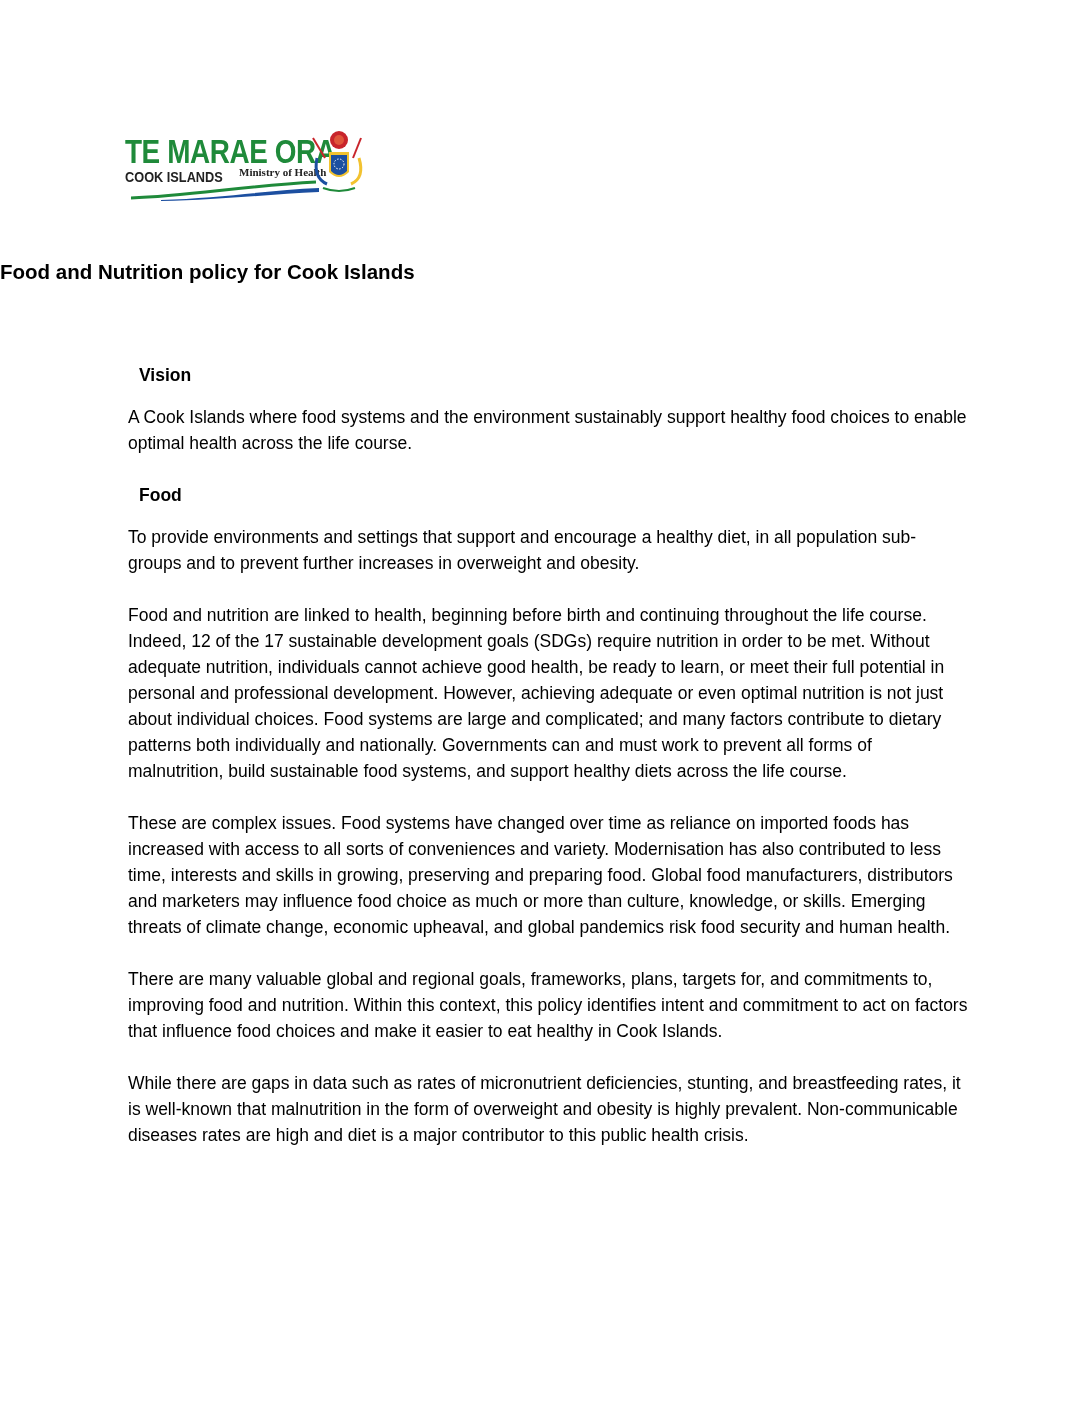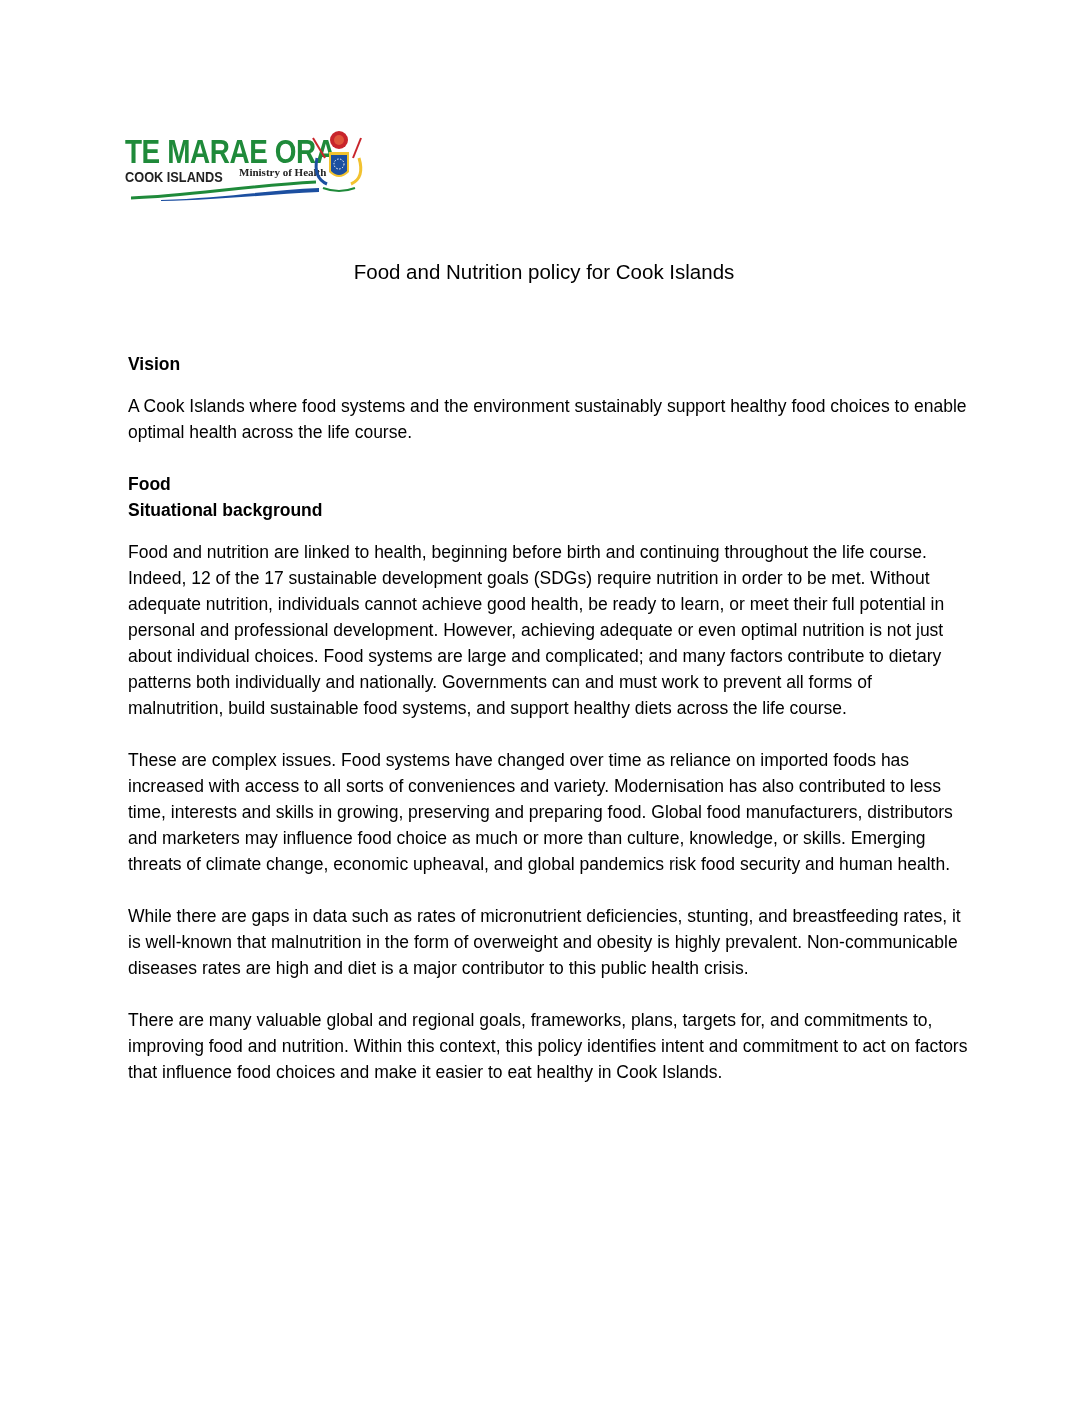--- a/index.html
+++ b/index.html
@@ -3,23 +3,23 @@
 <meta charset="utf-8">
 <style>
   html, body { margin: 0; padding: 0; background: #ffffff; }
   body { width: 1088px; height: 1408px; position: relative; overflow: hidden; font-family: "Liberation Sans", sans-serif; color: #000; }
   .logo { position: absolute; left: 121px; top: 128px; width: 250px; height: 75px; }
   .logo-title { position: absolute; left: 4px; top: 6px; font-family: "Liberation Sans", sans-serif; font-weight: bold; font-size: 34px; letter-spacing: -0.5px; color: #1f8a3a; transform: scaleX(0.82); transform-origin: left top; white-space: nowrap; line-height: 34px; }
   .logo-sub { position: absolute; left: 4px; top: 40px; font-weight: bold; font-size: 15px; color: #222; transform: scaleX(0.85); transform-origin: left top; white-space: nowrap; }
   .logo-ministry { position: absolute; left: 118px; top: 38px; font-family: "Liberation Serif", serif; font-weight: bold; font-size: 11px; color: #222; white-space: nowrap; }
   .logo-swoosh { position: absolute; left: 0; top: 50px; width: 200px; height: 24px; }
   .logo-crest { position: absolute; left: 188px; top: 0; width: 58px; height: 72px; }
-  .doc-title { position: absolute; left: 0; width: 1088px; top: 260px; text-align: center; font-weight: normal; font-size: 20.5px; }
+  .doc-title { position: absolute; left: 0; width: 1088px; top: 260px; font-weight: bold; font-size: 20.5px; }
   .content { position: absolute; left: 128px; top: 351px; width: 840px; font-size: 17.5px; line-height: 26px; }
-  .content h2 { font-size: 17.5px; font-weight: bold; margin: 0; line-height: 26px; }
+  .content h2 { font-size: 17.5px; font-weight: bold; margin: 11px; line-height: 26px; }
   .content p { margin: 16px 0 26px 0; }
   .section { margin: 0; }
 </style>
 </head>
 <body>
 
 <div class="logo">
   <div class="logo-title">TE MARAE ORA</div>
   <svg class="logo-swoosh" viewBox="0 0 200 24">
     <path d="M10 20 C 70 18, 120 8, 195 4" stroke="#1f8a3a" stroke-width="3" fill="none"></path>
@@ -43,21 +43,21 @@
 
 <div class="doc-title">Food and Nutrition policy for Cook Islands</div>
 
 <div class="content">
   <div class="section">
     <h2>Vision</h2>
     <p>A Cook Islands where food systems and the environment sustainably support healthy food choices to enable optimal health across the life course.</p>
   </div>
   <div class="section">
     <h2>Food</h2>
+    <p>To provide environments and settings that support and encourage a healthy diet, in all population sub-groups and to prevent further increases in overweight and obesity.</p>
   </div>
   <div class="section">
-    <h2>Situational background</h2>
     <p>Food and nutrition are linked to health, beginning before birth and continuing throughout the life course. Indeed, 12 of the 17 sustainable development goals (SDGs) require nutrition in order to be met. Without adequate nutrition, individuals cannot achieve good health, be ready to learn, or meet their full potential in personal and professional development. However, achieving adequate or even optimal nutrition is not just about individual choices. Food systems are large and complicated; and many factors contribute to dietary patterns both individually and nationally. Governments can and must work to prevent all forms of malnutrition, build sustainable food systems, and support healthy diets across the life course.</p>
     <p>These are complex issues. Food systems have changed over time as reliance on imported foods has increased with access to all sorts of conveniences and variety. Modernisation has also contributed to less time, interests and skills in growing, preserving and preparing food. Global food manufacturers, distributors and marketers may influence food choice as much or more than culture, knowledge, or skills. Emerging threats of climate change, economic upheaval, and global pandemics risk food security and human health.</p>
+    <p>There are many valuable global and regional goals, frameworks, plans, targets for, and commitments to, improving food and nutrition. Within this context, this policy identifies intent and commitment to act on factors that influence food choices and make it easier to eat healthy in Cook Islands.</p>
     <p>While there are gaps in data such as rates of micronutrient deficiencies, stunting, and breastfeeding rates, it is well-known that malnutrition in the form of overweight and obesity is highly prevalent. Non-communicable diseases rates are high and diet is a major contributor to this public health crisis.</p>
-    <p>There are many valuable global and regional goals, frameworks, plans, targets for, and commitments to, improving food and nutrition. Within this context, this policy identifies intent and commitment to act on factors that influence food choices and make it easier to eat healthy in Cook Islands.</p>
   </div>
 </div>
 
 </body></html>

